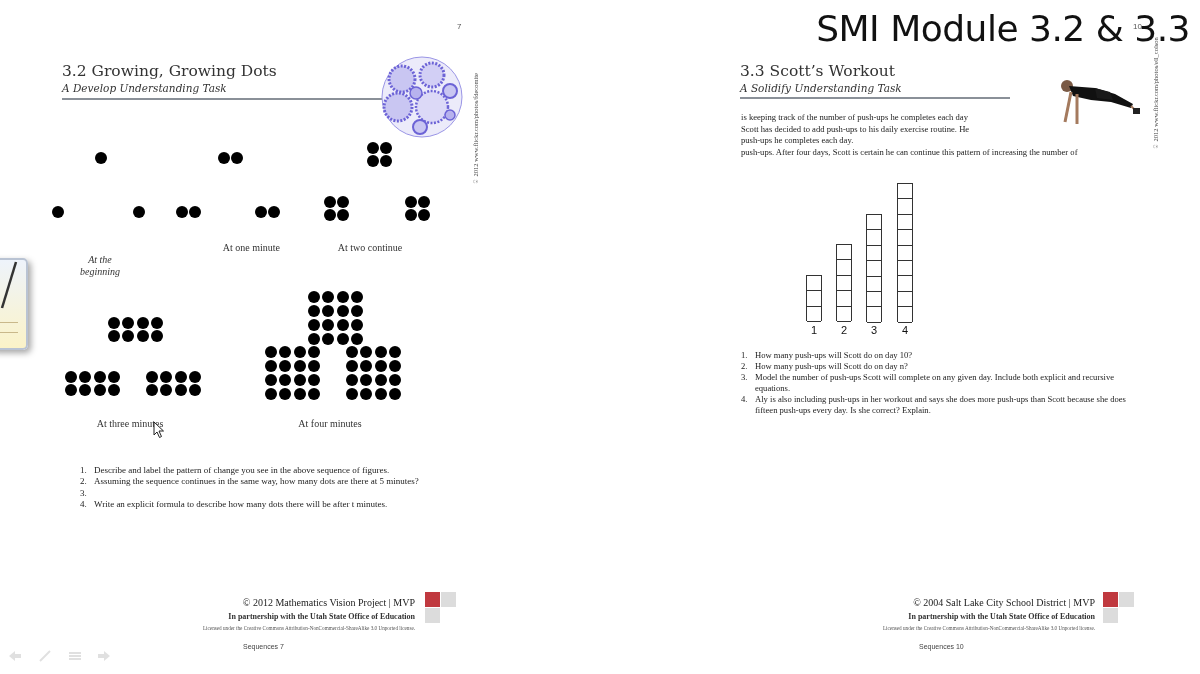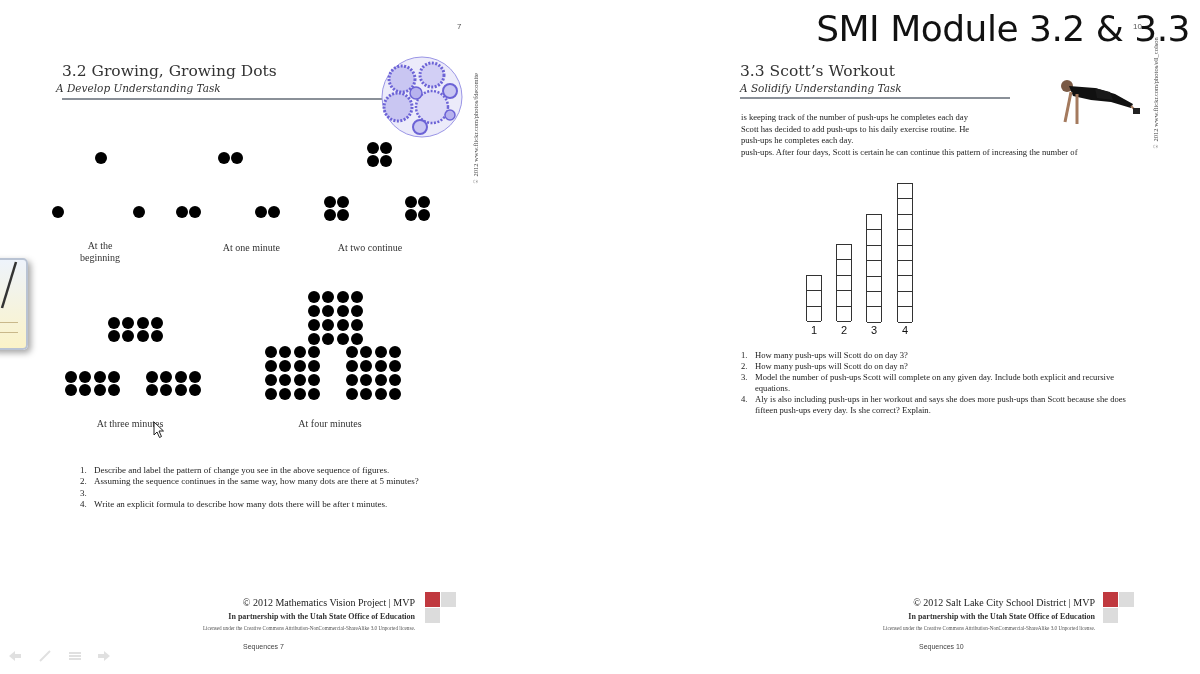--- a/index.html
+++ b/index.html
@@ -32,21 +32,21 @@
 </style>
 </head>
 <body>
 
 <div class="slide-title">SMI Module 3.2 &amp; 3.3</div>
 
 <div>
   <div class="page-num" style="left:457px;top:22px;">7</div>
 
   <div class="abs task-title" style="left:62px;top:62px;">3.2 Growing, Growing Dots</div>
-  <div class="abs task-sub" style="left:56px;top:82px;text-align:center;">A Develop Understanding Task</div>
+  <div class="abs task-sub" style="left:62px;top:82px;text-align:center;">A Develop Understanding Task</div>
   <div class="rule" style="left:62px;top:98px;width:320px;"></div>
 
   <svg class="abs" style="left:380px;top:55px;" width="84" height="84" viewBox="0 0 84 84">
     <circle cx="42" cy="42" r="40" fill="#ecebfa" stroke="#9a95e6" stroke-width="1"></circle>
     <circle cx="22" cy="24" r="13" fill="#c9c6f2" stroke="#6c63d6" stroke-width="3" stroke-dasharray="2 1.5"></circle>
     <circle cx="52" cy="20" r="12" fill="#d2cff5" stroke="#6c63d6" stroke-width="3" stroke-dasharray="2 1.5"></circle>
     <circle cx="18" cy="52" r="14" fill="#c9c6f2" stroke="#6c63d6" stroke-width="3" stroke-dasharray="2 1.5"></circle>
     <circle cx="52" cy="52" r="16" fill="#dcd9f7" stroke="#6c63d6" stroke-width="2.5" stroke-dasharray="2 1.5"></circle>
     <circle cx="70" cy="36" r="7" fill="#c9c6f2" stroke="#6c63d6" stroke-width="2"></circle>
     <circle cx="40" cy="72" r="7" fill="#c9c6f2" stroke="#6c63d6" stroke-width="2"></circle>
@@ -78,21 +78,21 @@
     <div class="dot" style="left:324px;top:196px;"></div>
       <div class="dot" style="left:337px;top:196px;"></div>
     <div class="dot" style="left:324px;top:209px;"></div>
       <div class="dot" style="left:337px;top:209px;"></div>
     <div class="dot" style="left:405px;top:196px;"></div>
       <div class="dot" style="left:418px;top:196px;"></div>
     <div class="dot" style="left:405px;top:209px;"></div>
       <div class="dot" style="left:418px;top:209px;"></div>
   </div>
 
-  <div class="fig-label" style="left:70px;top:240px;width:60px;">At the beginning</div>
+  <div class="fig-label" style="left:70px;top:254px;width:60px;font-style:italic;">At the beginning</div>
   <div class="fig-label" style="left:180px;top:242px;width:100px;text-align:right;">At one minute</div>
   <div class="fig-label" style="left:320px;top:242px;width:100px;">At two continue</div>
 
   <div>
     <div class="dot" style="left:108px;top:317px;"></div>
       <div class="dot" style="left:122px;top:317px;"></div>
       <div class="dot" style="left:137px;top:317px;"></div>
       <div class="dot" style="left:151px;top:317px;"></div>
     <div class="dot" style="left:108px;top:330px;"></div>
       <div class="dot" style="left:122px;top:330px;"></div>
@@ -264,37 +264,37 @@
     </div>
     <div class="bar-label" style="left:806px;top:324px;">1</div>
     <div class="bar-label" style="left:836px;top:324px;">2</div>
     <div class="bar-label" style="left:866px;top:324px;">3</div>
     <div class="bar-label" style="left:897px;top:324px;">4</div>
   </div>
 
   <ol class="qlist" style="left:741px;top:350px;width:400px;font-size:8.6px;line-height:11px;">
     <li>
         <span class="n">1.</span>
-        <span>How many push-ups will Scott do on day 3?</span>
+        <span>How many push-ups will Scott do on day 10?</span>
       </li>
     <li>
         <span class="n">2.</span>
         <span>How many push-ups will Scott do on day n?</span>
       </li>
     <li>
         <span class="n">3.</span>
         <span>Model the number of push-ups Scott will complete on any given day. Include both explicit and recursive equations.</span>
       </li>
     <li>
         <span class="n">4.</span>
         <span>Aly is also including push-ups in her workout and says she does more push-ups than Scott because she does fifteen push-ups every day. Is she correct? Explain.</span>
       </li>
   </ol>
 
-  <div class="footer-line1" style="left:830px;top:597px;width:265px;">© 2012 Salt Lake City School District | MVP</div>
+  <div class="footer-line1" style="left:830px;top:597px;width:265px;">© 2004 Salt Lake City School District | MVP</div>
   <div class="footer-line2" style="left:830px;top:612px;width:265px;">In partnership with the Utah State Office of Education</div>
   <div class="footer-line3" style="left:780px;top:625px;width:315px;">Licensed under the Creative Commons Attribution-NonCommercial-ShareAlike 3.0 Unported license.</div>
   <div class="mvp-sq" style="left:1103px;top:592px;background:#c0393f;"></div>
   <div class="mvp-sq" style="left:1119px;top:592px;background:#dcdcdc;"></div>
   <div class="mvp-sq" style="left:1103px;top:608px;background:#dcdcdc;"></div>
   <div class="footer-seq" style="left:919px;top:643px;">Sequences 10</div>
 </div>
 
 <div class="abs" style="left:-12px;top:258px;width:36px;height:88px;background:linear-gradient(#eef3fb,#fbf3c8);border:2px solid #b9c3d3;border-radius:5px;box-shadow:3px 3px 6px rgba(0,0,0,0.35);">
   <svg class="abs" style="left:8px;top:0px;" width="20" height="60" viewBox="0 0 20 60">

